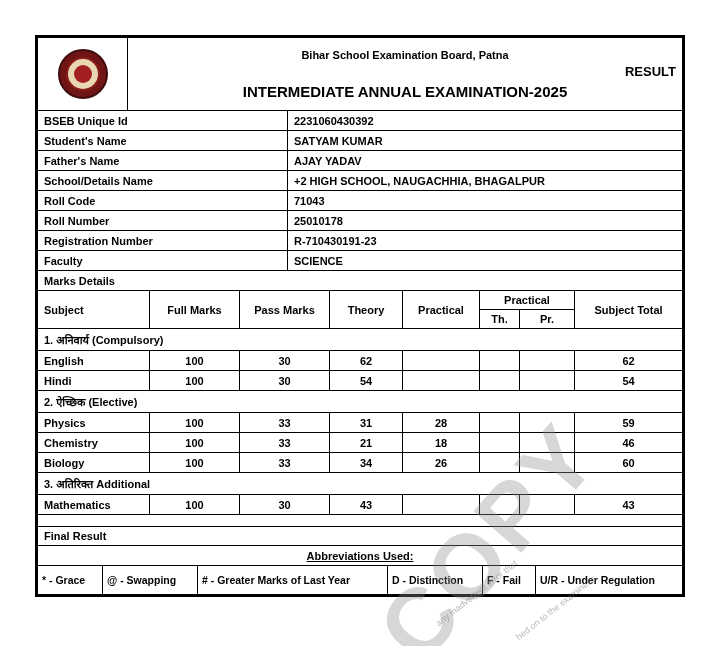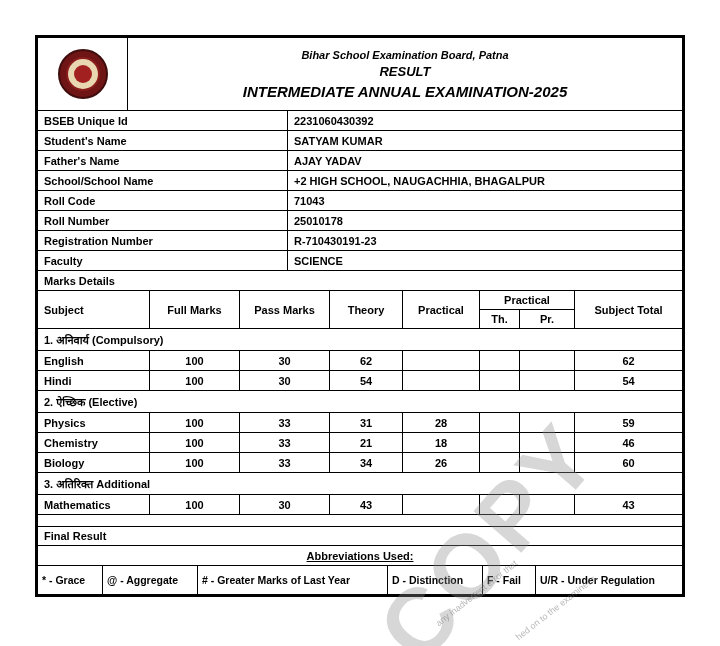--- a/index.html
+++ b/index.html
@@ -26,41 +26,41 @@
   td {
     border:1px solid #000;
     font-size:11px;
     font-weight:bold;
     padding:3px 6px;
     vertical-align:middle;
     overflow:hidden;
     white-space:nowrap;
   }
   .c { text-align:center; }
-  .hdr-table td { height:73px;font-style:italic; }
+  .hdr-table td { height:73px; }
   .logo-cell { width:90px; text-align:center; }
   .seal {
     width:50px; height:50px; border-radius:50%;
     background:#6f1515;
     border:2px solid #3f0d0d;
     margin:0 auto;
     display:flex; align-items:center; justify-content:center;
   }
   .seal-inner {
     width:34px; height:34px; border-radius:50%;
     background:#e8d7b0;
     border:2px solid #8a1c1c;
     display:flex; align-items:center; justify-content:center;
   }
   .seal-core {
     width:18px; height:18px; border-radius:50%;
     background:#a32020;
   }
   .title-line1 { font-size:11px; font-weight:bold; text-align:center; }
-  .title-line2 { font-size:13px; font-weight:bold; text-align:center; margin-top:3px; }
+  .title-line2 { font-size:13px; font-weight:bold; text-align:right; margin-top:3px; }
   .title-line3 { font-size:15px; font-weight:bold; text-align:center; margin-top:4px; }
   .info-table td { height:20px;margin-top:43px; }
   .marks-table td { height:20px; }
   .marks-table .hcell { text-align:center; height:18px; }
   .section-cell { height:20px;margin-left:32px; }
   .blank-row td { height:12px; }
   .final-table td { height:20px; }
   .abbr-title { text-align:center; }
   .abbr-title span { text-decoration:underline; }
   .abbr-table td { font-size:10.5px; padding:3px 4px; height:29px; }
@@ -129,21 +129,21 @@
     </tr>
     <tr>
       <td>Student's Name</td>
       <td>SATYAM KUMAR</td>
     </tr>
     <tr>
       <td>Father's Name</td>
       <td>AJAY YADAV</td>
     </tr>
     <tr>
-      <td>School/School Name</td>
+      <td>School/Details Name</td>
       <td>+2 HIGH SCHOOL, NAUGACHHIA, BHAGALPUR</td>
     </tr>
     <tr>
       <td>Roll Code</td>
       <td>71043</td>
     </tr>
     <tr>
       <td>Roll Number</td>
       <td>25010178</td>
     </tr>
@@ -294,21 +294,21 @@
       <col style="width:65px">
         <col style="width:95px">
         <col style="width:190px">
       <col style="width:95px">
         <col style="width:53px">
         <col>
     </colgroup>
     <tbody>
         <tr>
       <td>* - Grace</td>
-      <td>@ - Aggregate</td>
+      <td>@ - Swapping</td>
       <td># - Greater Marks of Last Year</td>
       <td>D - Distinction</td>
       <td>F - Fail</td>
       <td>U/R - Under Regulation</td>
     </tr>
   </tbody>
     </table>
 
 </div>
 

